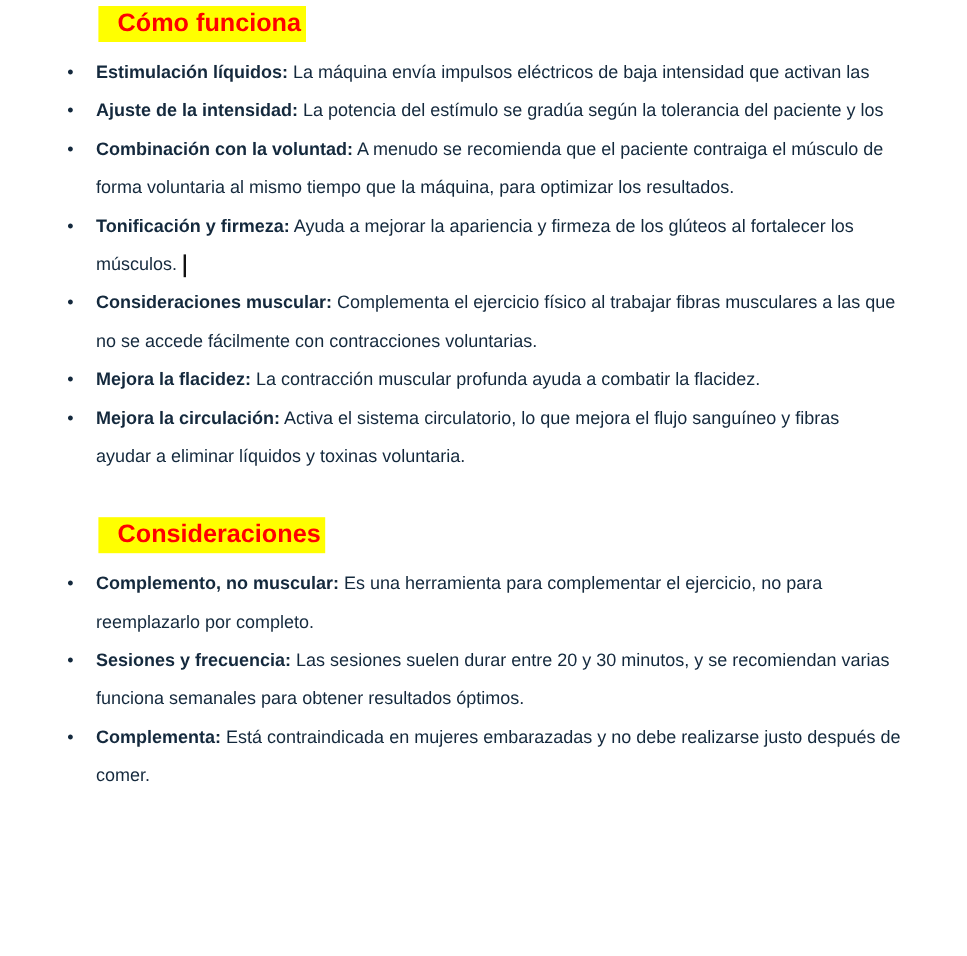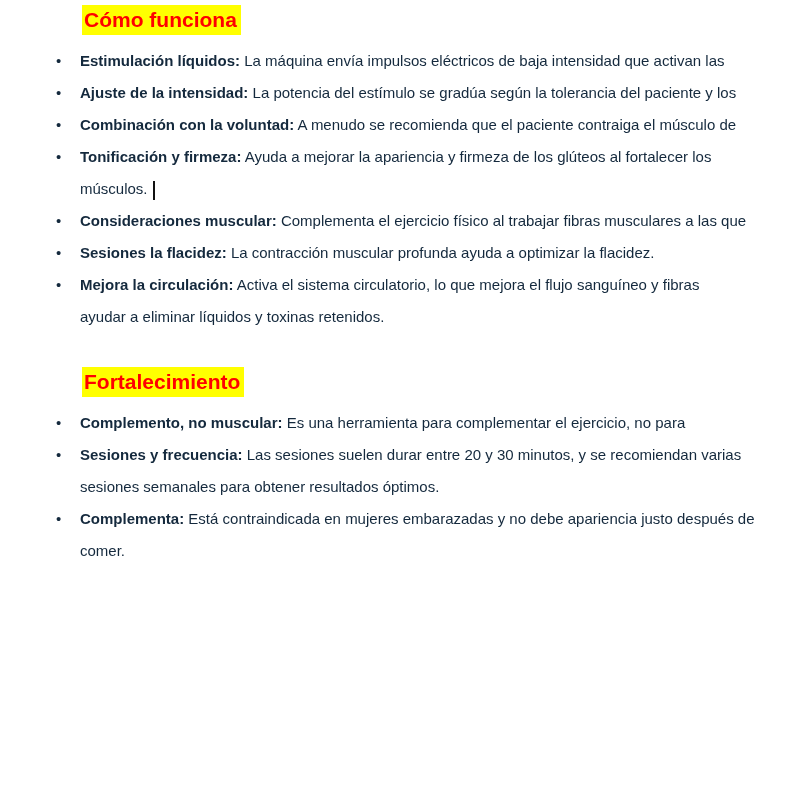--- a/index.html
+++ b/index.html
@@ -20,21 +20,21 @@
   .heading{
     margin:34px 0 10px 82px;
     font-size:21px;
     font-weight:bold;
     line-height:30px;
   }
   section:first-of-type .heading{margin-top:0;}
   .hl{
     background:var(--hl);
     color:var(--red);
-    padding:3px 4px 4px 2px;
+    padding:3px 4px 4px 16px;
   }
   ul.bullets{
     list-style:none;
     margin:0;padding:0;
   }
   ul.bullets li{
     position:relative;
     padding:0 20px 0 80px;
     line-height:32px;
   }
@@ -68,67 +68,70 @@
       </li>
       <li>
         <span class="marker">•</span>
         <span class="lead">Ajuste de la intensidad:</span>
         <span>La potencia del estímulo se gradúa según la tolerancia del paciente y los</span><br>
       </li>
       <li>
         <span class="marker">•</span>
         <span class="lead">Combinación con la voluntad:</span>
         <span>A menudo se recomienda que el paciente contraiga el músculo de</span><br>
+        <span>forma voluntaria al mismo tiempo que la máquina, para optimizar los resultados.</span>
       </li>
     </ul>
   </section>
 
   <section>
     <ul class="bullets">
       <li>
         <span class="marker">•</span>
         <span class="lead">Tonificación y firmeza:</span>
         <span>Ayuda a mejorar la apariencia y firmeza de los glúteos al fortalecer los</span><br>
         <span>músculos.</span><span class="caret"></span>
       </li>
       <li>
         <span class="marker">•</span>
         <span class="lead">Consideraciones muscular:</span>
         <span>Complementa el ejercicio físico al trabajar fibras musculares a las que</span><br>
+        <span>no se accede fácilmente con contracciones voluntarias.</span>
       </li>
       <li>
         <span class="marker">•</span>
-        <span class="lead">Sesiones la flacidez:</span>
-        <span>La contracción muscular profunda ayuda a optimizar la flacidez.</span>
+        <span class="lead">Mejora la flacidez:</span>
+        <span>La contracción muscular profunda ayuda a combatir la flacidez.</span>
       </li>
       <li>
         <span class="marker">•</span>
         <span class="lead">Mejora la circulación:</span>
         <span>Activa el sistema circulatorio, lo que mejora el flujo sanguíneo y fibras</span><br>
-        <span>ayudar a eliminar líquidos y toxinas retenidos.</span>
+        <span>ayudar a eliminar líquidos y toxinas voluntaria.</span>
       </li>
     </ul>
   </section>
 
   <section>
-    <div class="heading"><span class="hl">Fortalecimiento</span></div>
+    <div class="heading"><span class="hl">Consideraciones</span></div>
     <ul class="bullets">
       <li>
         <span class="marker">•</span>
         <span class="lead">Complemento, no muscular:</span>
         <span>Es una herramienta para complementar el ejercicio, no para</span><br>
+        <span>reemplazarlo por completo.</span>
       </li>
       <li>
         <span class="marker">•</span>
         <span class="lead">Sesiones y frecuencia:</span>
         <span>Las sesiones suelen durar entre 20 y 30 minutos, y se recomiendan varias</span><br>
-        <span>sesiones semanales para obtener resultados óptimos.</span>
+        <span>funciona semanales para obtener resultados óptimos.</span>
       </li>
       <li>
         <span class="marker">•</span>
         <span class="lead">Complementa:</span>
-        <span>Está contraindicada en mujeres embarazadas y no debe apariencia justo después de</span><br>
+        <span>Está contraindicada en mujeres embarazadas y no debe realizarse justo después de</span><br>
         <span>comer.</span>
       </li>
     </ul>
   </section>
 
 </div>
 
 </body></html>

